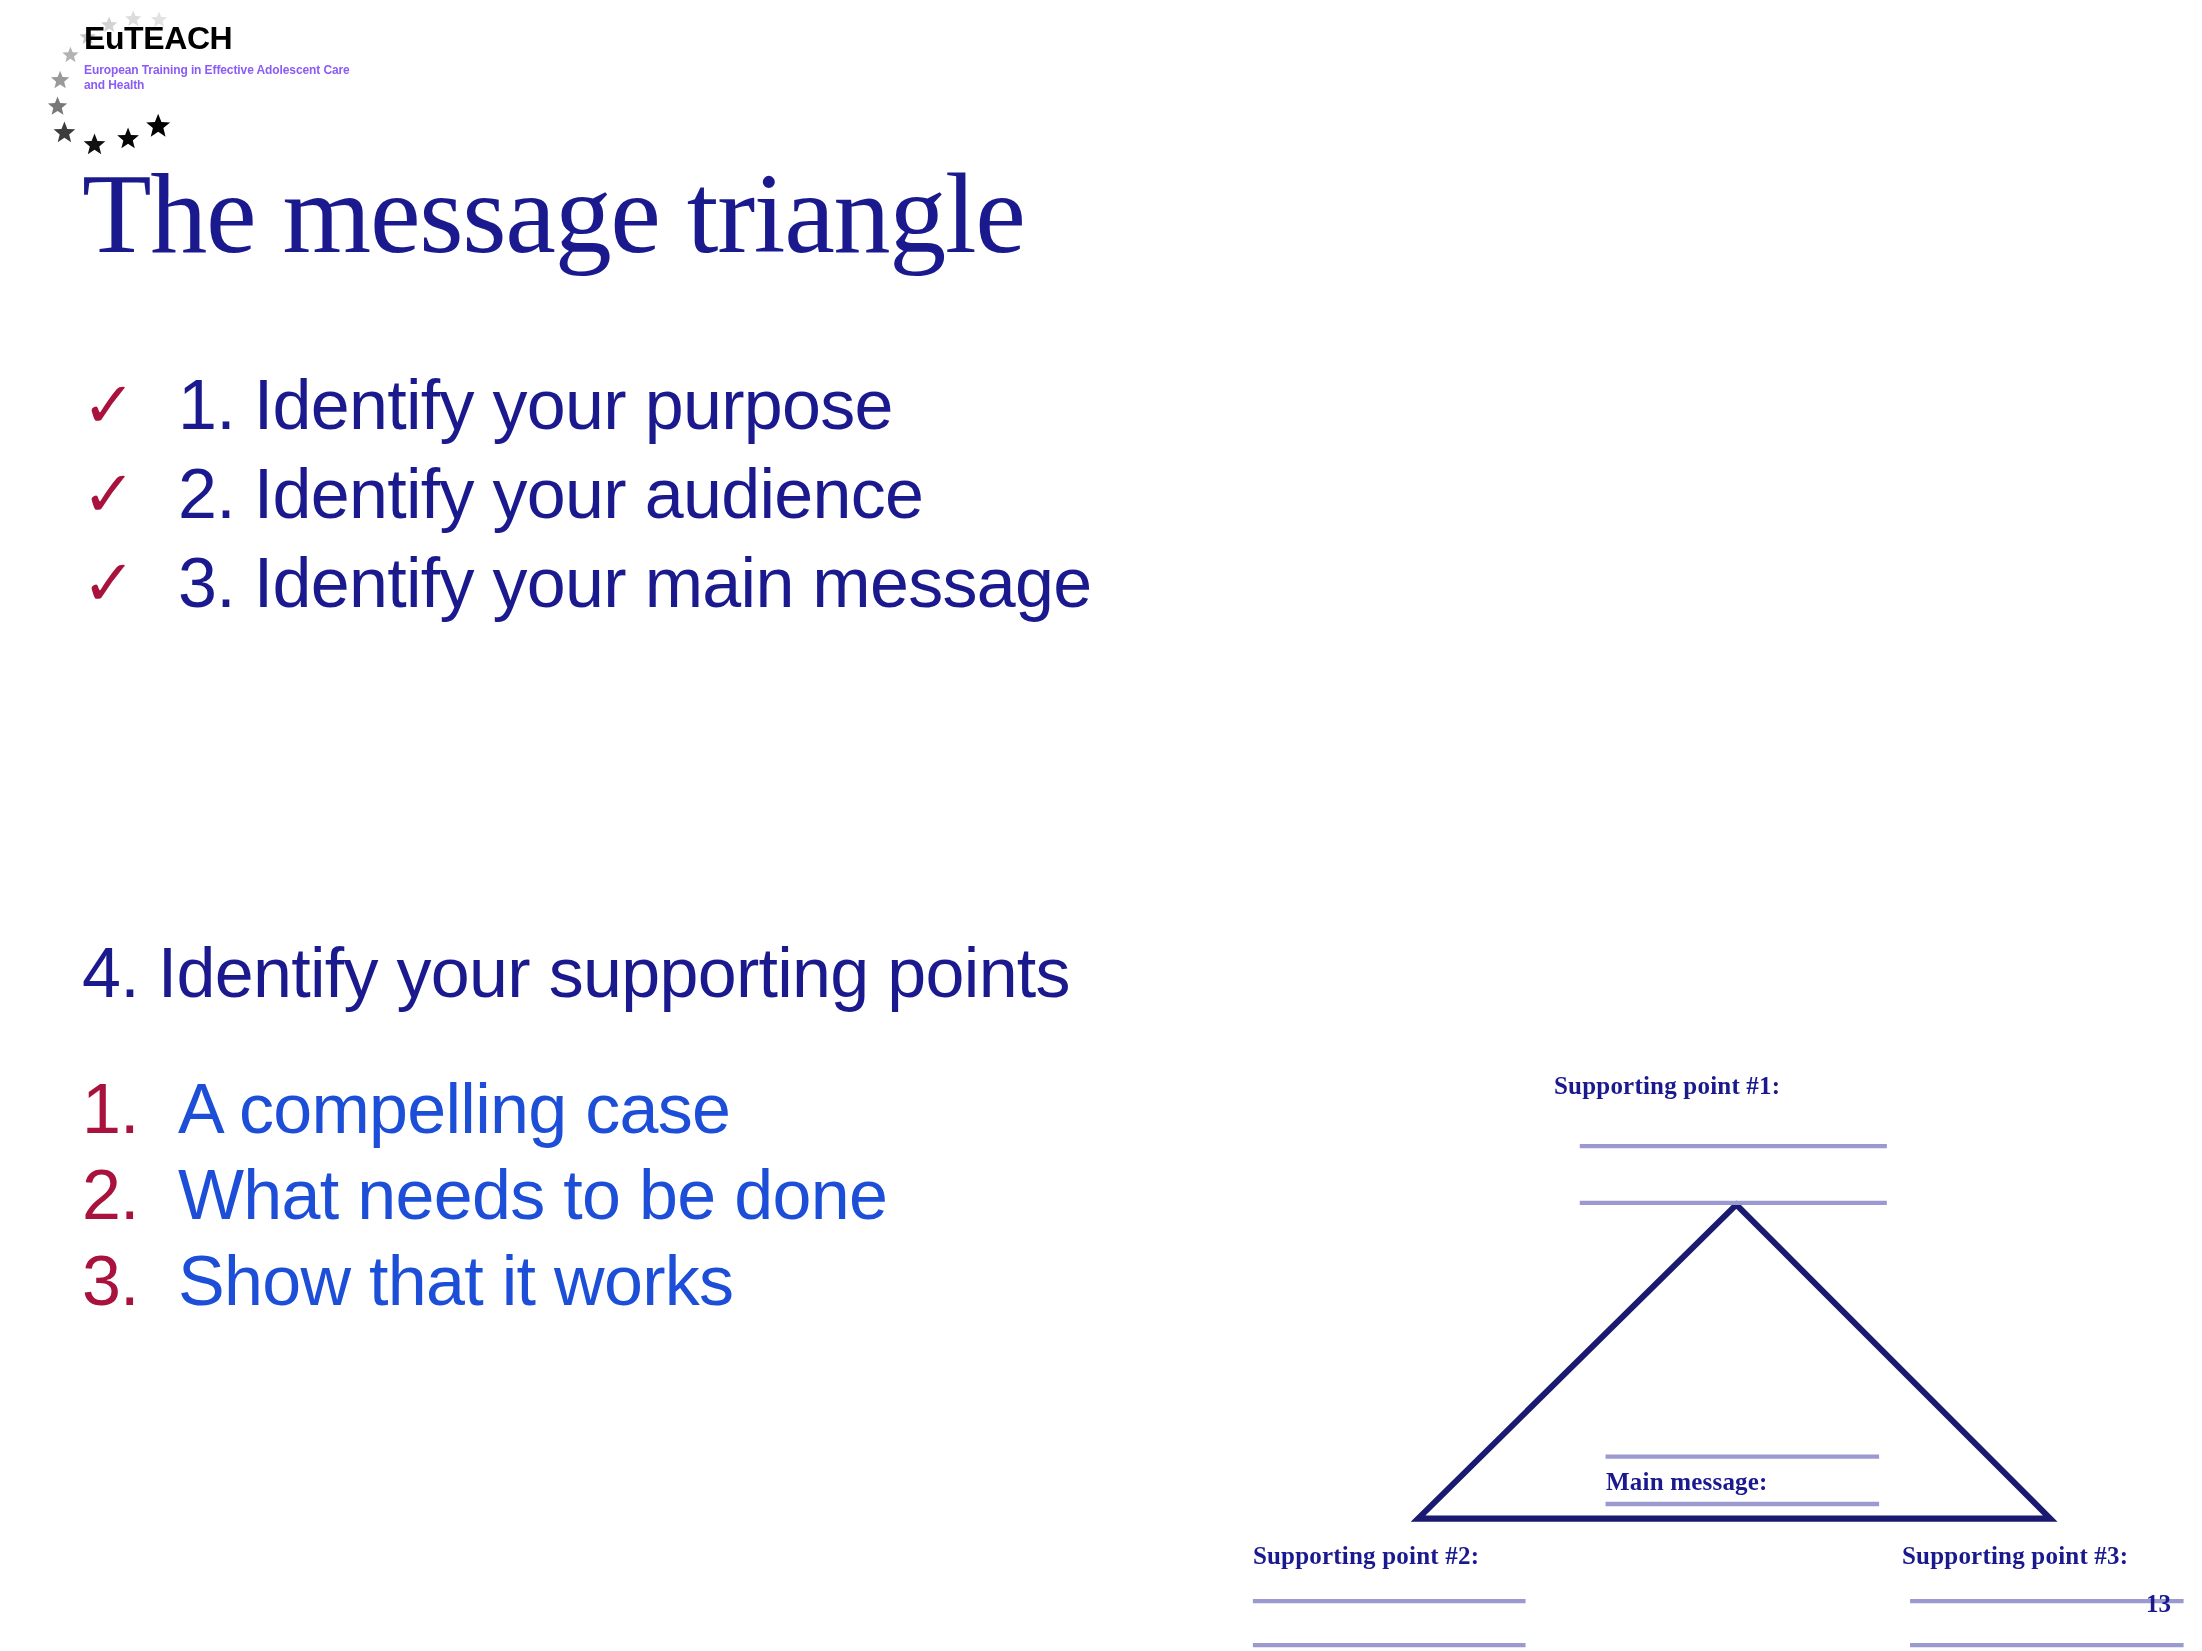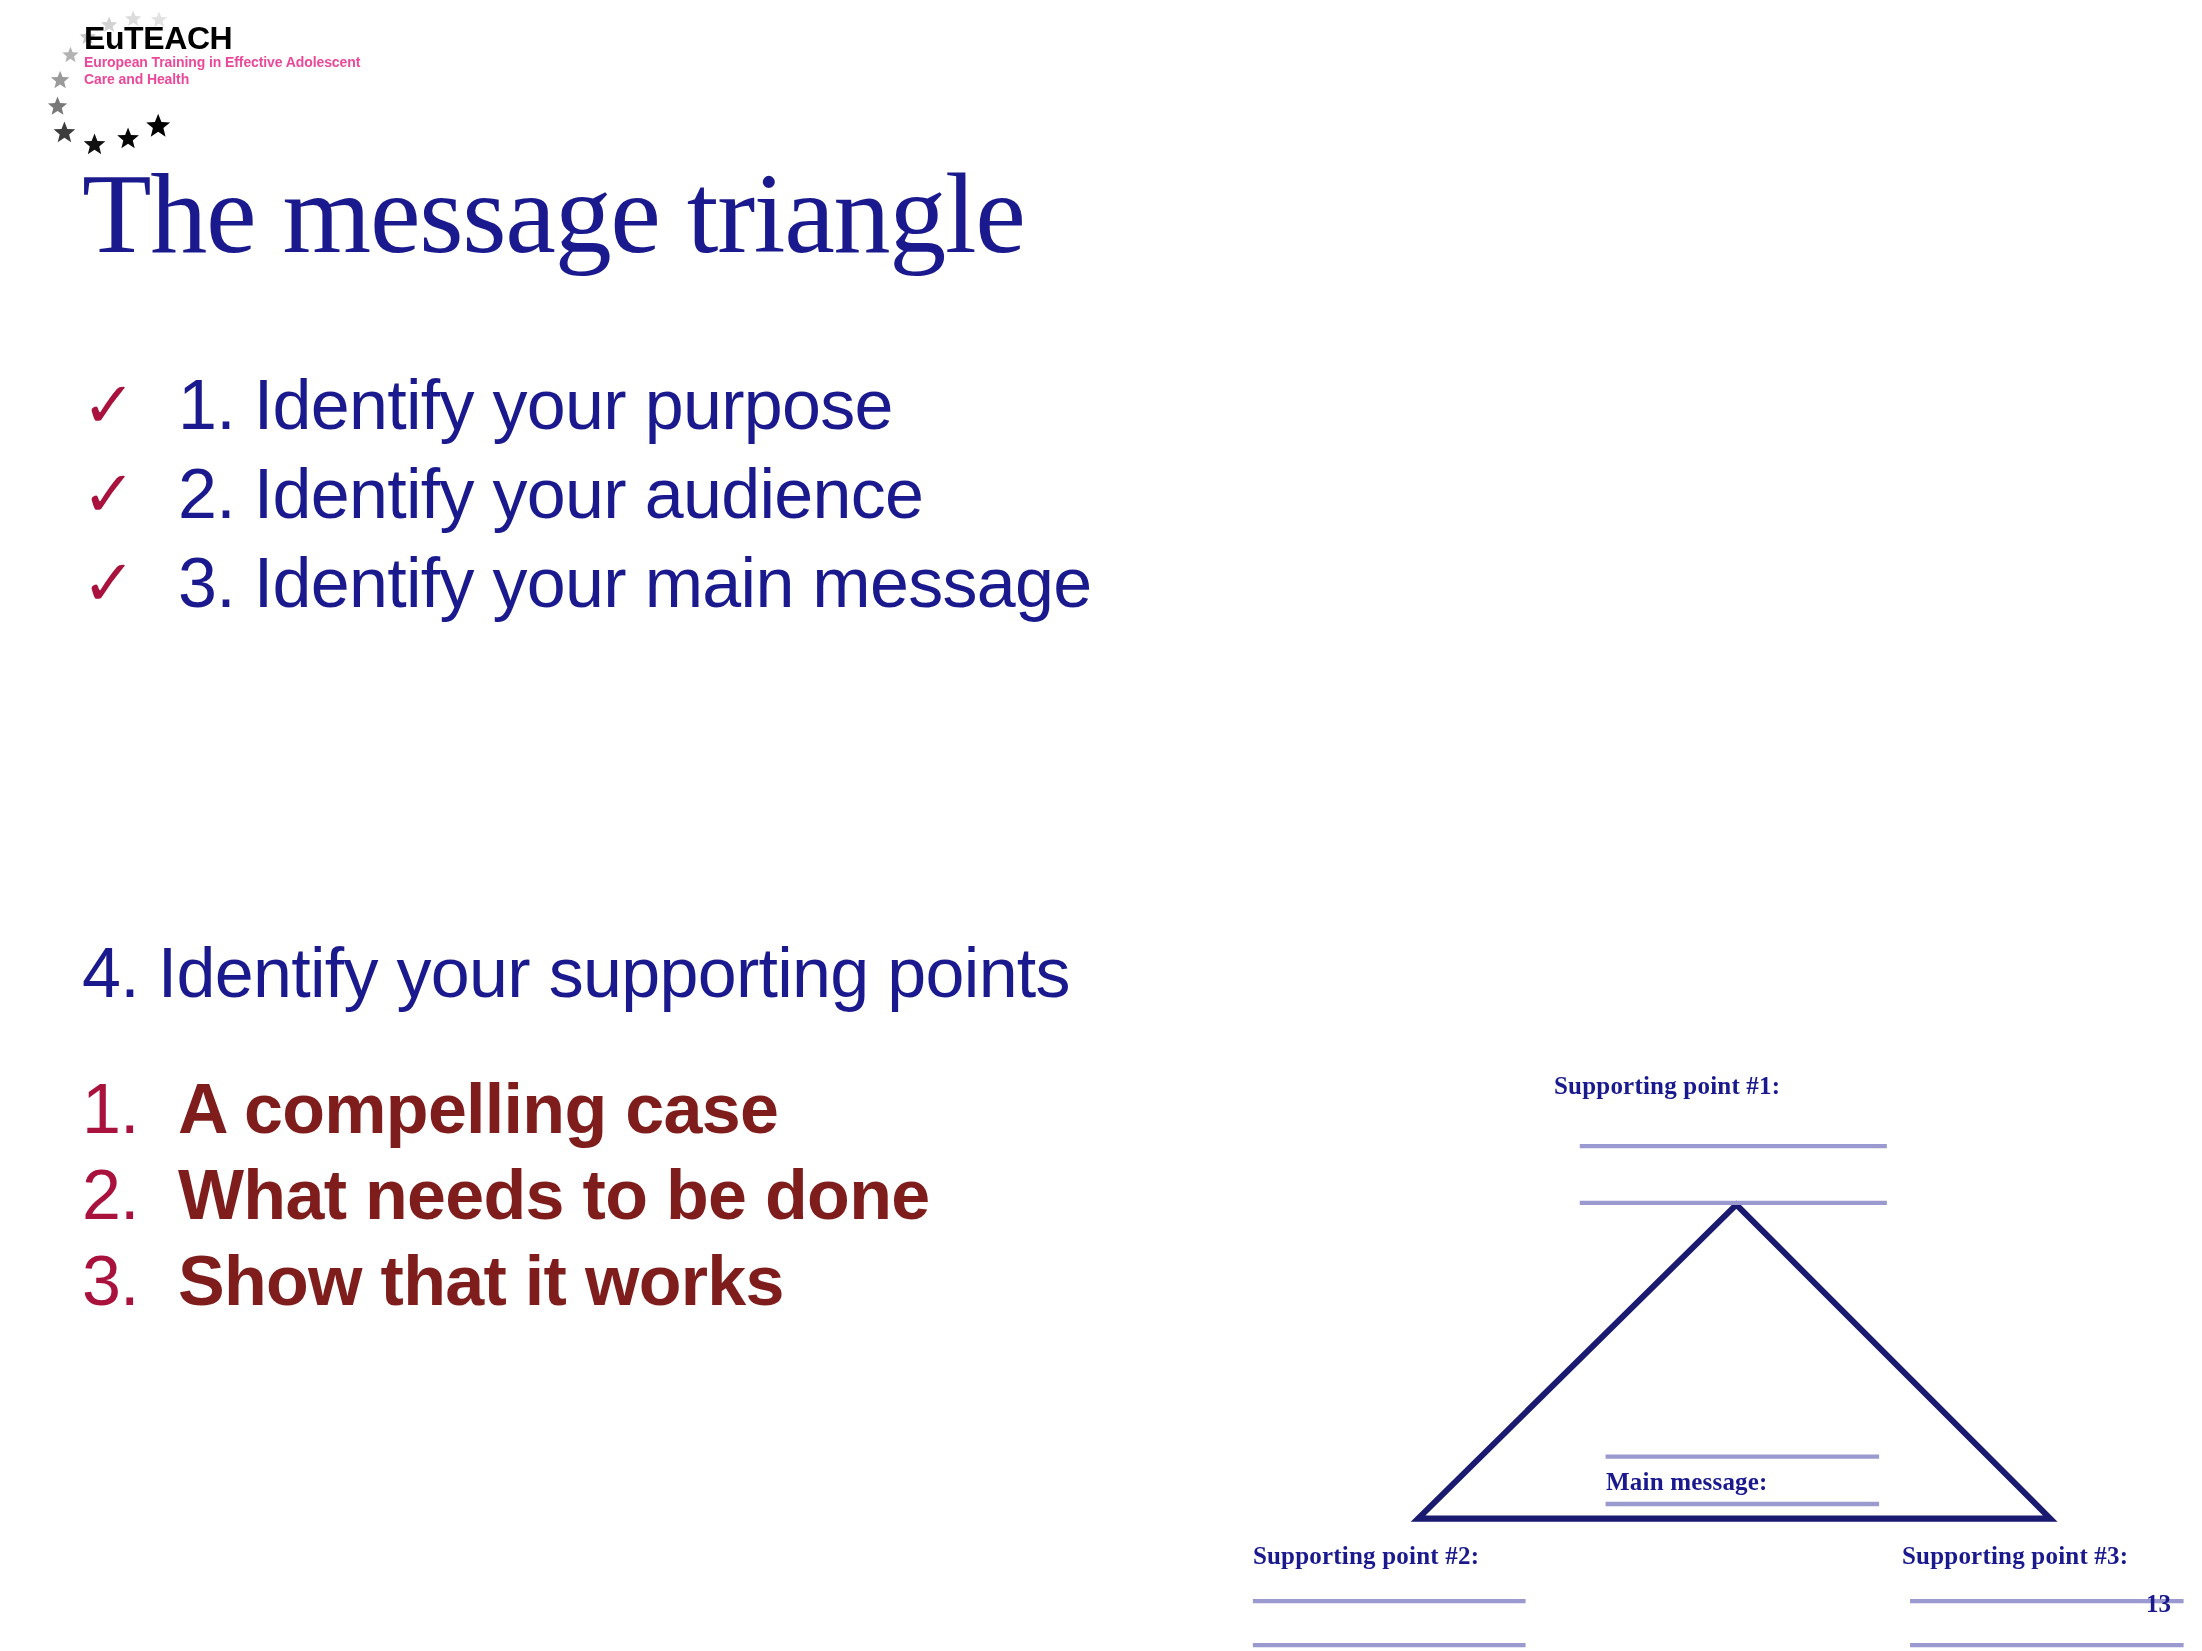--- a/index.html
+++ b/index.html
@@ -40,25 +40,25 @@
   .logo-title {
     font-family: "Liberation Sans", sans-serif;
     font-weight: bold;
     font-size: 32px;
     letter-spacing: -0.4px;
     color: #000000;
     line-height: 1.0;
   }
   .logo-sub {
     font-family: "Liberation Sans", sans-serif;
-    font-size: 14px;
+    font-size: 12px;
     font-weight: 600;
-    color: #ec4899;
+    color: #8b5cf6;
     line-height: 1.22;
-    margin-top: 0;
+    margin-top: 9px;
     width: 284px;
     letter-spacing: -0.1px;
   }
 
   
   .slide-title {
     position: absolute;
     left: 82px;
     top: 151px;
     font-size: 114px;
@@ -127,26 +127,25 @@
   }
   .num-marker {
     width: 96px;
     flex: 0 0 96px;
     color: #a8123c;
     font-size: 70px;
     line-height: 1;
     letter-spacing: -0.9px;
   }
   .num-text {
-    color: #7f1d1d;
+    color: #1d4ed8;
     font-size: 70px;
     line-height: 1;
     letter-spacing: -0.7px;
     white-space: nowrap;
-    font-weight: bold;
   }
 
   
   .diagram {
     position: absolute;
     left: 1230px;
     top: 1067px;
     width: 972px;
     height: 585px;
     margin-left: 16px;

